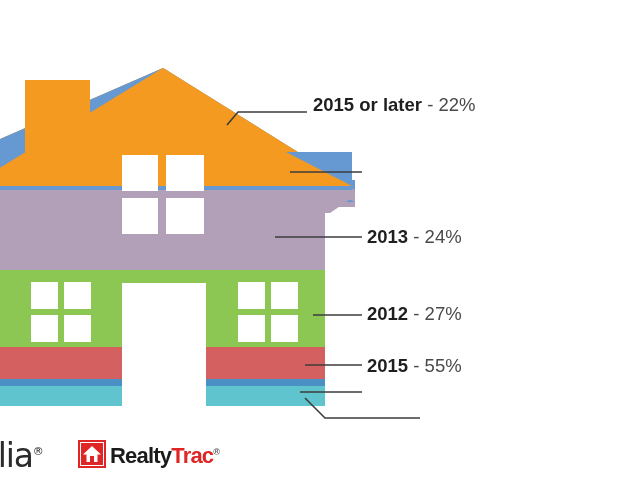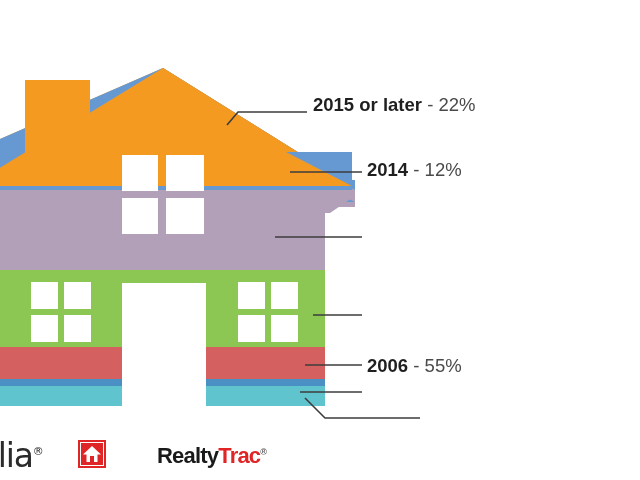--- a/index.html
+++ b/index.html
@@ -108,21 +108,21 @@
     flex: 0 0 auto;
     margin-right: 4px;
   }
   .rt-badge svg { display: block; }
   .rt-word {
     font-size: 22px;
     font-weight: bold;
     letter-spacing: -0.8px;
     line-height: 28px;
   }
-  .rt-word .realty { color: #1a1a1a; margin-left: 47px; }
+  .rt-word .realty { color: #1a1a1a; }
   .rt-word .trac { color: #e02526; margin-top: 40px; }
   .rt-word .reg {
     font-size: 9px;
     vertical-align: super;
     color: #5a5a5a;
     letter-spacing: 0;
   }
 </style>
 </head>
 <body>
@@ -235,26 +235,30 @@
       <path d="M305,365 L362,365"></path>
       <path d="M300,392 L362,392"></path>
       <path d="M305,398 L325,418 L420,418"></path>
     </g>
   </svg>
 
   <div class="callout c-2015">
     <span class="yr">2015 or later</span>
     <span class="pct">- 22%</span>
   </div>
-  <div class="callout c-2014">
-    <span class="yr">2014</span>
-    <span class="pct">- 12%</span>
+  <div class="callout c-2013">
+    <span class="yr">2013</span>
+    <span class="pct">- 24%</span>
+  </div>
+  <div class="callout c-2012">
+    <span class="yr">2012</span>
+    <span class="pct">- 27%</span>
   </div>
   <div class="callout c-2011">
-    <span class="yr">2006</span>
+    <span class="yr">2015</span>
     <span class="pct">- 55%</span>
   </div>
 
   <div class="footer">
     <div class="trulia-logo"><span>ulia</span><span class="reg">®</span></div>
 
     <div class="rt-logo">
       <div class="rt-badge">
         <svg viewBox="0 0 28 28" width="28" height="28" xmlns="http://www.w3.org/2000/svg">
           <rect x="0" y="0" width="28" height="28" fill="#e02526"></rect>

